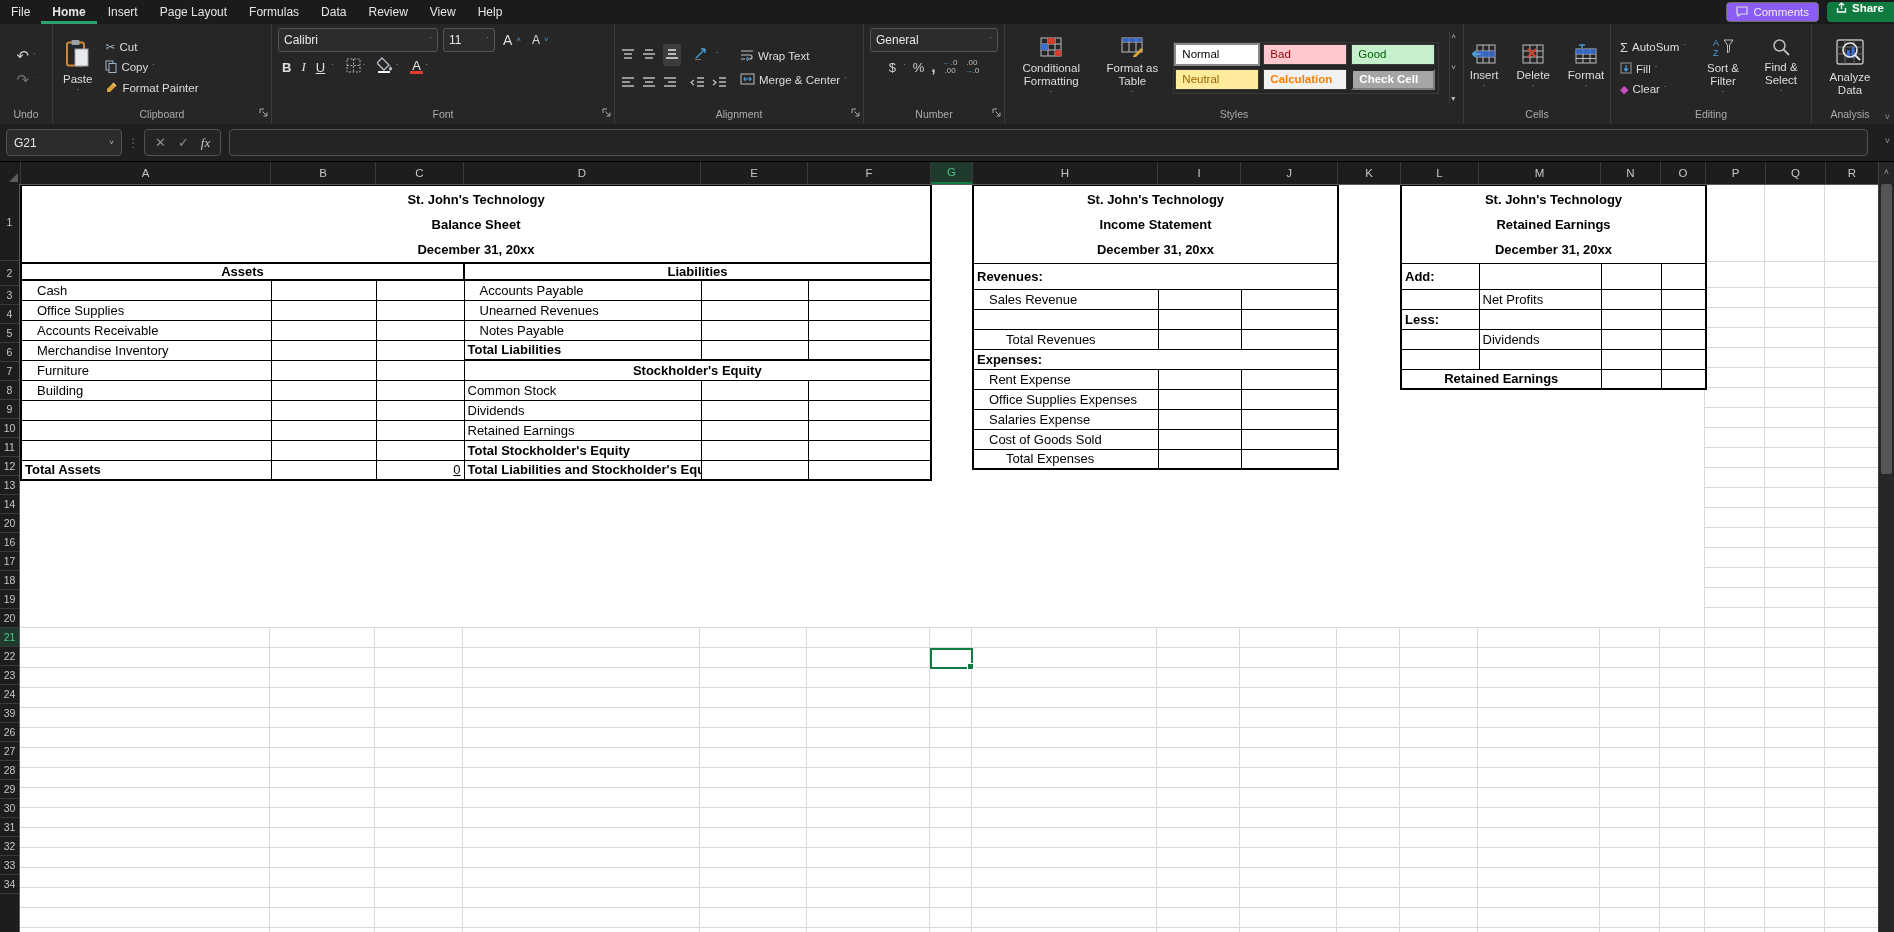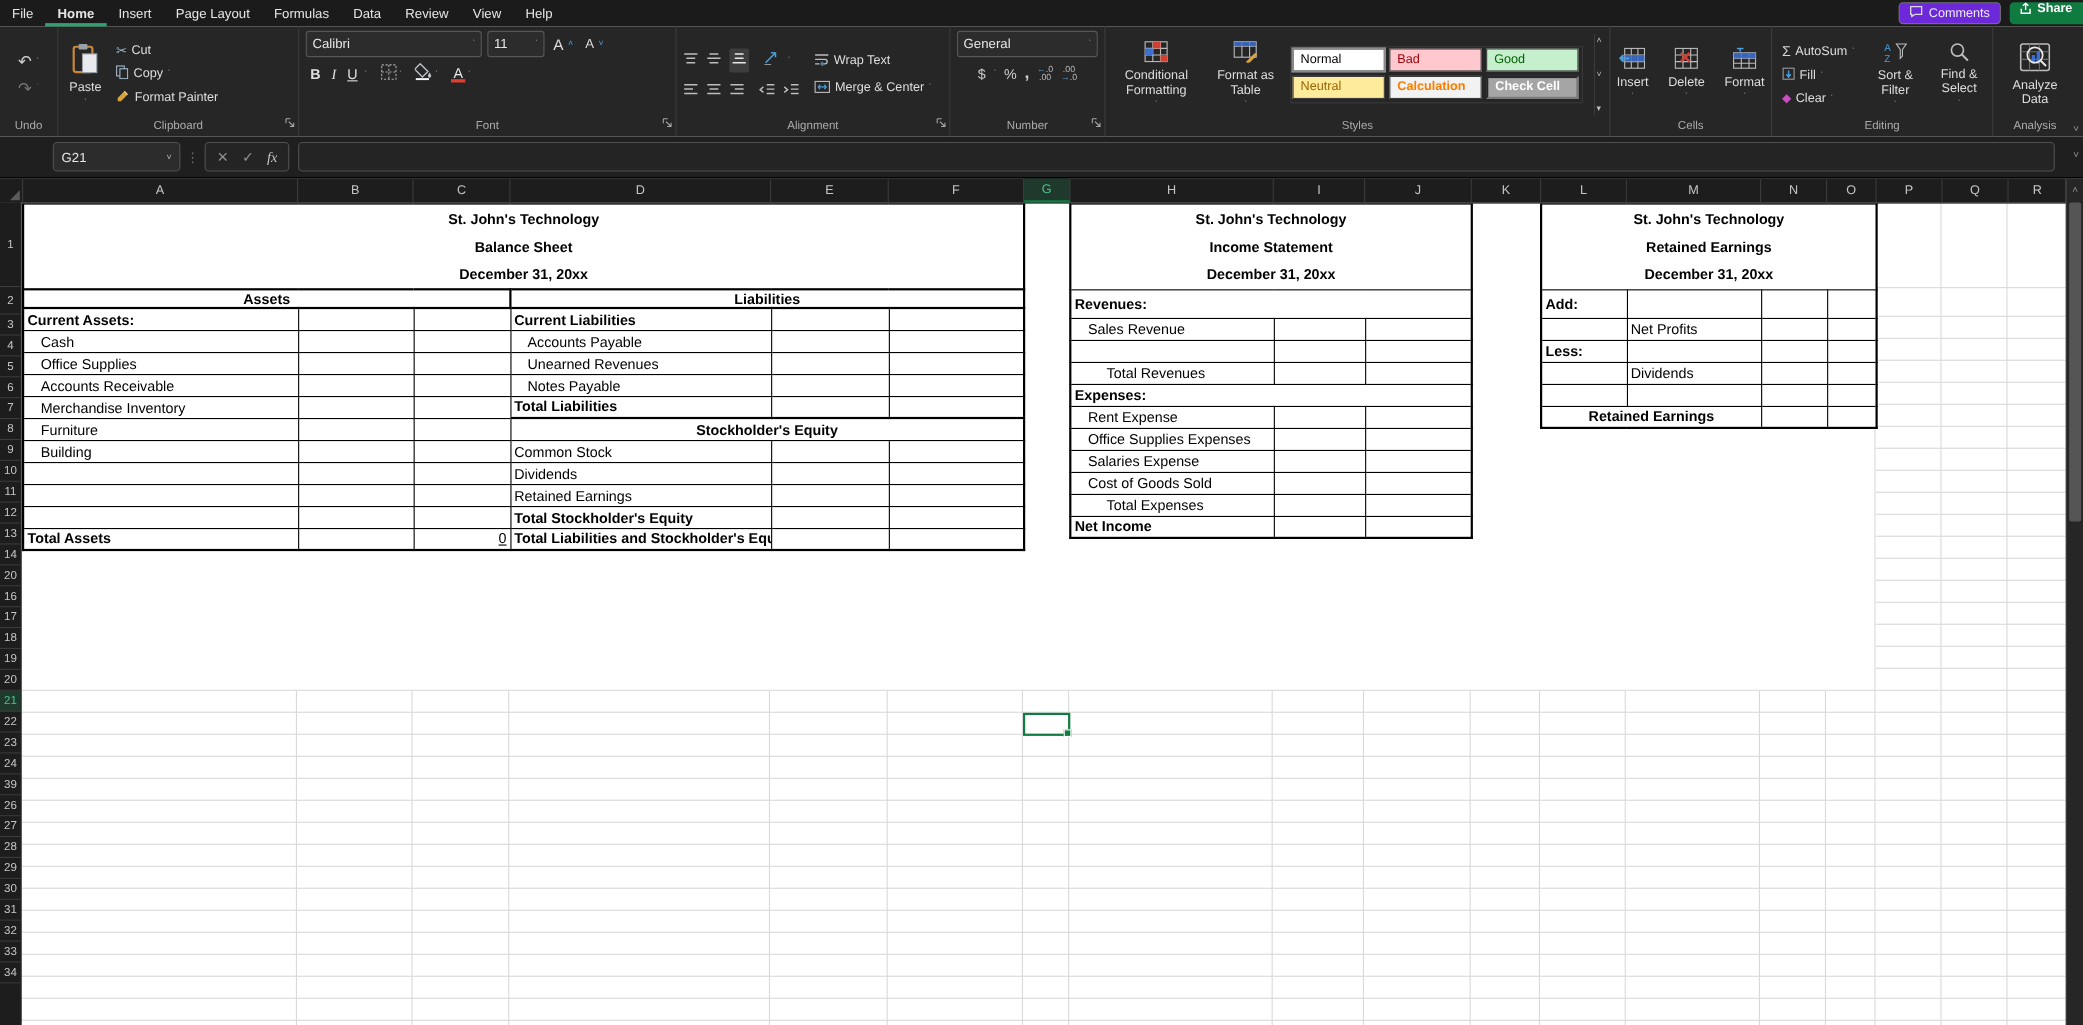--- a/index.html
+++ b/index.html
@@ -6,21 +6,21 @@
   .app{position:relative;width:1894px;height:932px;overflow:hidden;background:#ffffff;
        font-family:"Liberation Sans",sans-serif;-webkit-font-smoothing:antialiased;}
 
   
   .menubar{position:absolute;left:0;top:0;width:100%;height:24px;background:#1b1b1b;
            display:flex;align-items:stretch;z-index:30;}
   .mtab{color:#e6e6e6;font-size:12px;padding:0 11px;display:flex;align-items:center;cursor:default;}
   .mtab.active{border-bottom:3px solid #2ea36f;font-weight:bold;padding-top:3px;}
   .menu-right{margin-left:auto;display:flex;align-items:center;gap:8px;height:24px;}
   .comments-btn{display:flex;align-items:center;gap:5px;color:#ececec;font-size:11.5px;
-                border:1px solid #707070;border-radius:4px;height:18px;padding:0 9px;background:#6d28d9;}
+                border:1px solid #707070;border-radius:4px;height:18px;padding:0 9px;background:#8b5cf6;}
   .share-btn{display:flex;align-items:flex-start;gap:5px;color:#fff;font-size:11.5px;font-weight:bold;
              background:#0f7b41;border-radius:4px 0 0 4px;height:20px;padding:0 10px 0 9px;}
 
   
   .ribbon{position:absolute;left:0;top:24px;width:100%;height:100px;background:#262626;
           display:flex;z-index:29;color:#d8d8d8;}
   .rgroup{position:relative;border-right:1px solid #3b3b3b;display:flex;flex-direction:column;flex:0 0 auto;}
   .rcontent{flex:1;display:flex;align-items:center;padding:4px 6px 0 6px;gap:6px;}
   .rlabel{height:17px;text-align:center;font-size:10.5px;color:#ababab;line-height:15px;}
   .launcher{position:absolute;right:3px;bottom:3px;}
@@ -41,21 +41,21 @@
   .galarrows{display:flex;flex-direction:column;justify-content:space-between;height:70px;padding:2px 1px;
              border-left:1px solid #3a3a3a;margin-left:2px;}
   .ribbon-collapse{position:absolute;right:4px;bottom:2px;color:#9a9a9a;font-size:9px;}
 
   
   .fbar{position:absolute;left:0;top:124px;width:100%;height:38px;background:#1f1f1f;
         display:flex;align-items:center;padding-left:6px;box-sizing:border-box;z-index:28;
         border-bottom:1px solid #000;}
   .namebox{width:100px;height:25px;background:#2c2c2c;border:1px solid #515151;border-radius:4px;
            color:#e8e8e8;font-size:12px;display:flex;align-items:center;justify-content:space-between;
-           padding:0 7px;flex:0 0 auto;margin-left:42px;}
+           padding:0 7px;flex:0 0 auto;}
   .fbar-dots{color:#6d6d6d;font-size:12px;padding:0 5px;}
   .fxbox{height:25px;border:1px solid #515151;border-radius:4px;display:flex;align-items:center;
          gap:12px;padding:0 10px;color:#8f8f8f;font-size:13px;flex:0 0 auto;background:#242424;}
   .fxbox .fx{font-family:"Liberation Serif",serif;font-style:italic;color:#c7c7c7;}
   .finput{flex:1;height:25px;background:#242424;border:1px solid #515151;border-radius:4px;
           margin:0 26px 0 8px;color:#fff;font-size:12px;padding:0 6px;display:flex;align-items:center;}
   .fbar-expand{position:absolute;right:4px;top:12px;color:#9a9a9a;font-size:9px;}
 
   
   .colheaders{position:absolute;left:0;top:162px;height:22px;right:16px;background:#1d1d1d;
@@ -632,28 +632,20 @@
         <div>St. John's Technology</div>
         <div>Balance Sheet</div>
         <div>December 31, 20xx</div>
       </td>
           </tr>
       <tr style="height:14px">
         <td colspan="3" class="sechead">Assets</td>
         <td colspan="3" class="sechead">Liabilities</td>
       </tr>
       <tr style="height:20px">
-        <td class="b">Current Assets:</td>
-        <td></td>
-            <td></td>
-        <td class="b">Current Liabilities</td>
-        <td></td>
-            <td></td>
-      </tr>
-      <tr style="height:20px">
         <td class="i1">Cash</td>
         <td></td>
             <td></td>
         <td class="i1">Accounts Payable</td>
         <td></td>
             <td></td>
       </tr>
       <tr style="height:20px">
         <td class="i1">Office Supplies</td>
         <td></td>
@@ -780,25 +772,20 @@
       <tr style="height:20px">
         <td class="i1">Cost of Goods Sold</td>
         <td></td>
             <td></td>
       </tr>
       <tr style="height:20px">
         <td class="i2">Total Expenses</td>
         <td></td>
             <td></td>
       </tr>
-      <tr style="height:20px">
-        <td class="b">Net Income</td>
-        <td></td>
-            <td></td>
-      </tr>
     </tbody>
       </table>
 
     <table class="xtable" style="left:1380px;top:0;width:305px">
       <colgroup>
           <col style="width:78px">
           <col style="width:122px">
           <col style="width:60px">
           <col style="width:45px">
         </colgroup>

